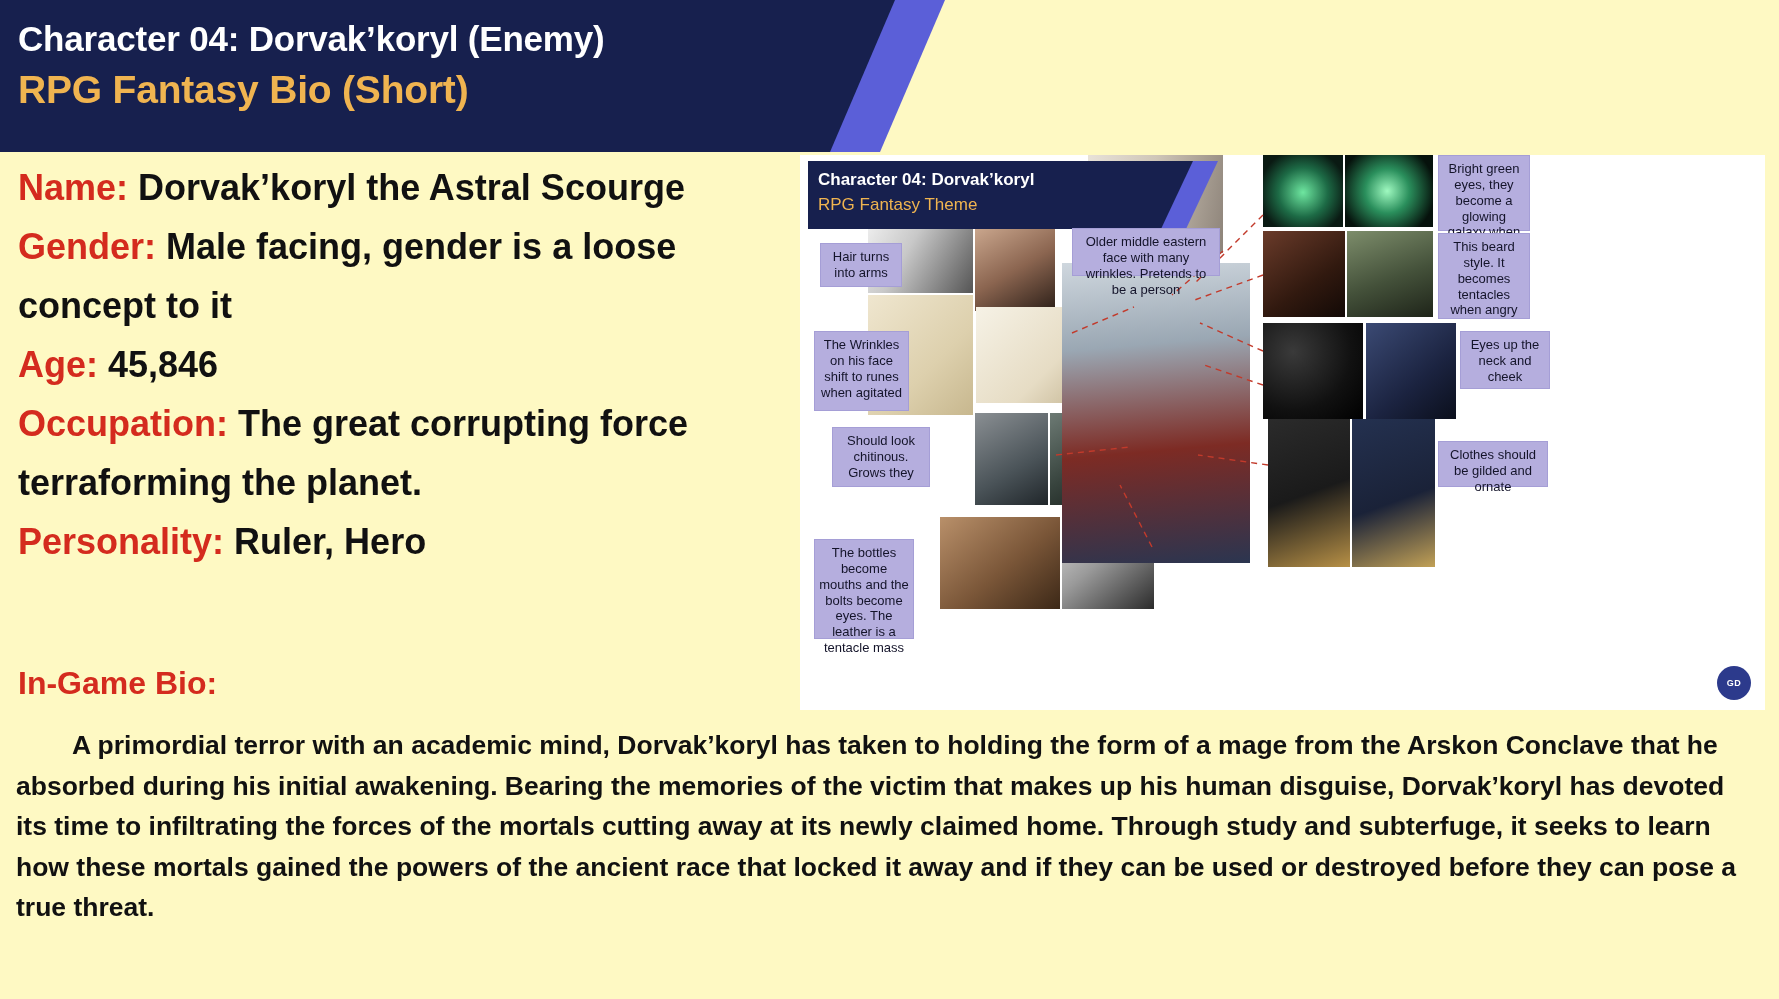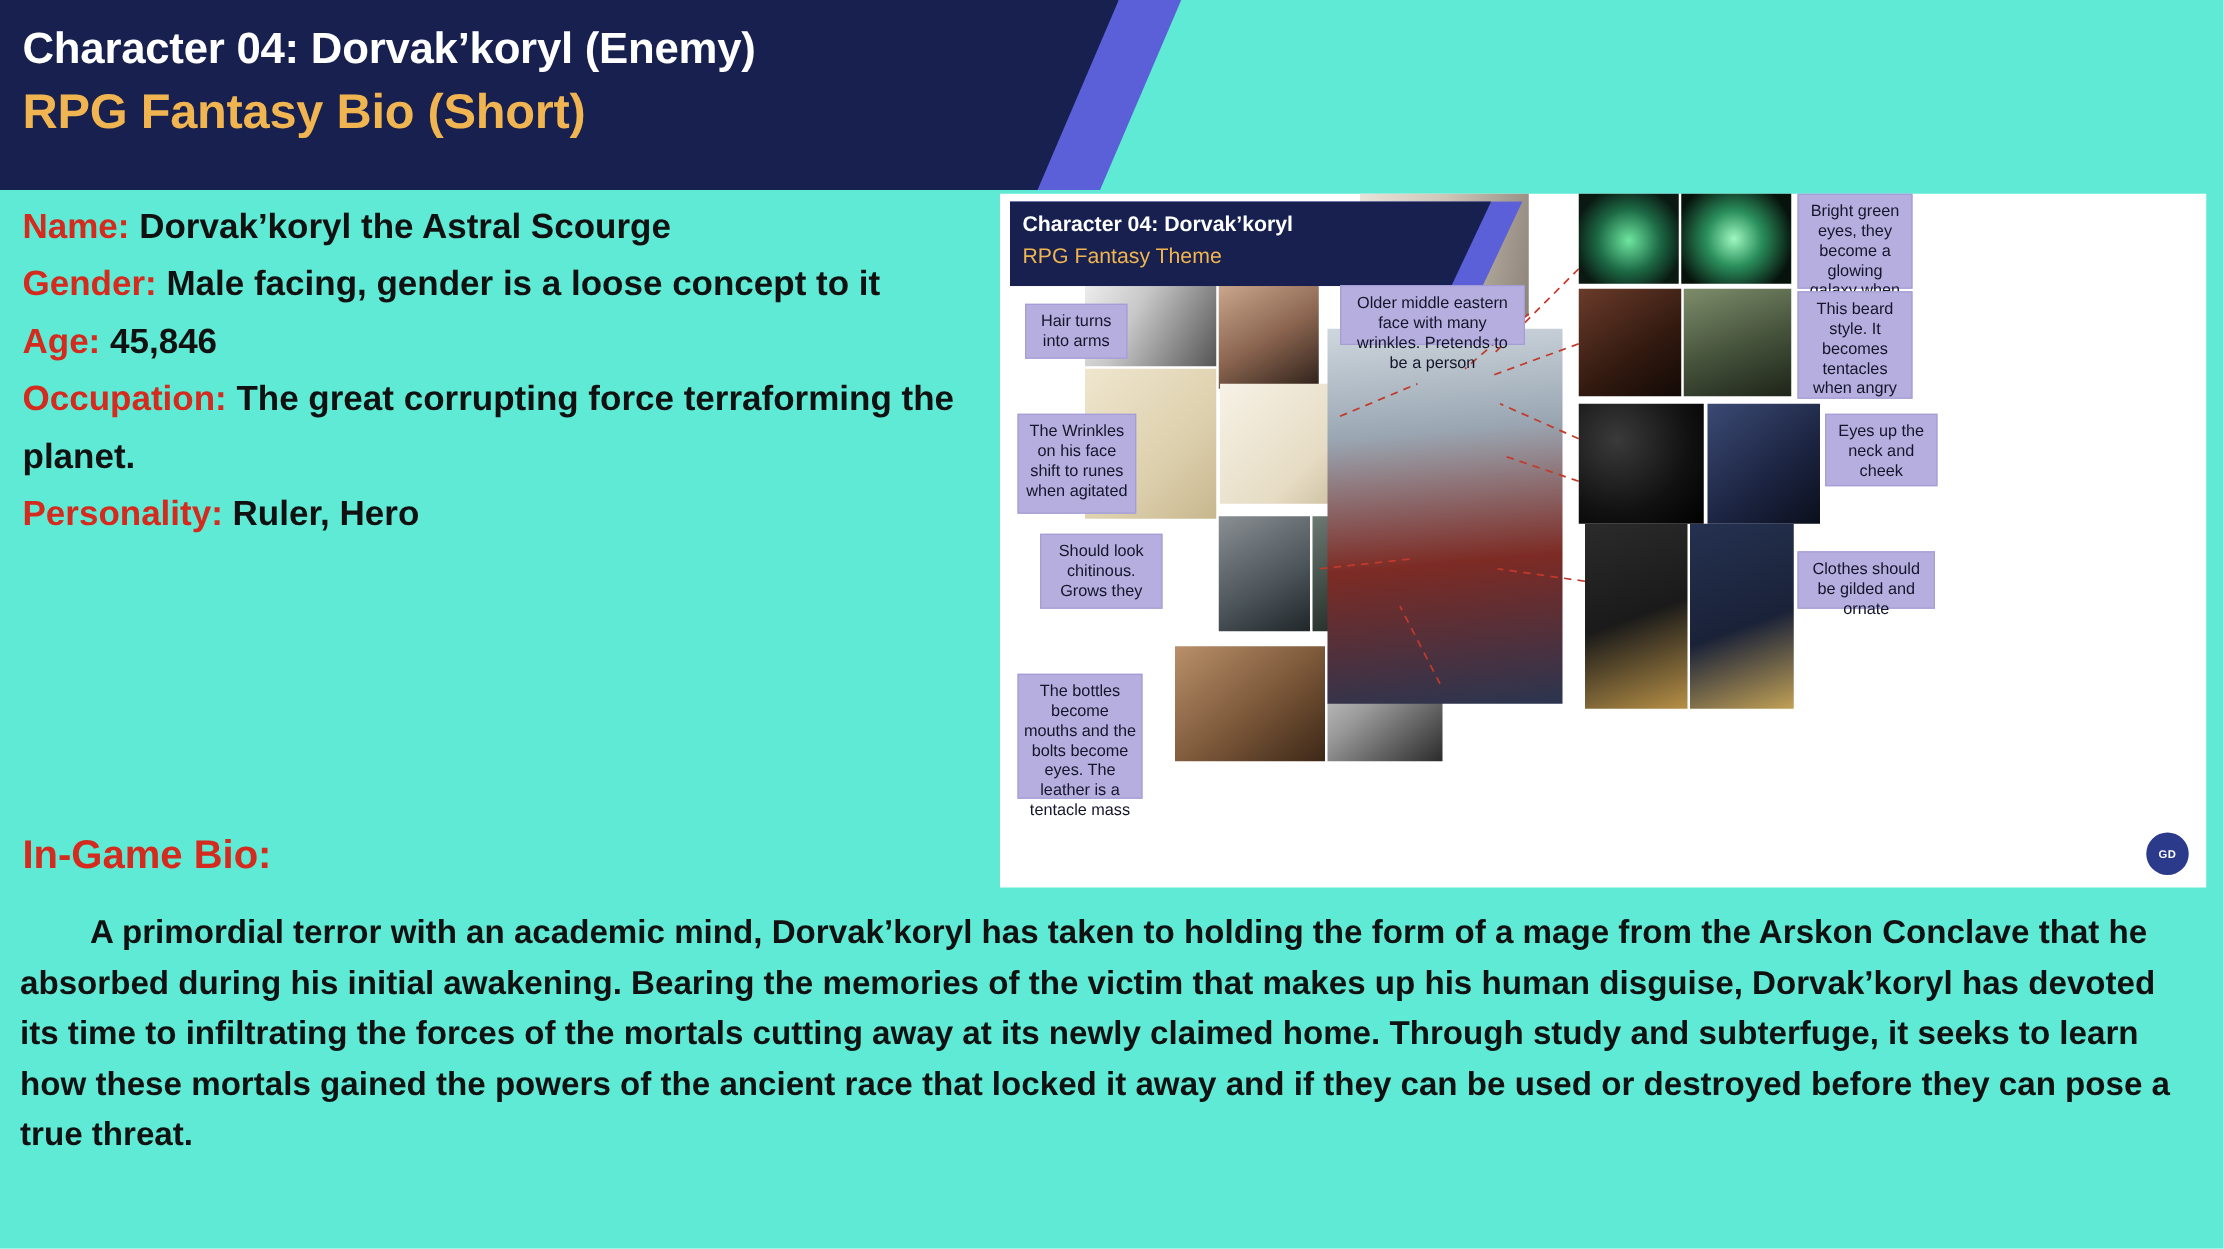--- a/index.html
+++ b/index.html
@@ -6,21 +6,21 @@
   html, body {
     margin: 0; padding: 0;
     width: 1779px; height: 999px;
     background: #ffffff;
     font-family: "Liberation Sans", sans-serif;
     overflow: hidden;
   }
   .page {
     position: relative;
     width: 1779px; height: 999px;
-    background: #5eead4;
+    background: #fef9c3;
     padding-left: 24px;
   }
 
   
   .header-wrap {
     position: absolute;
     left: 0; top: 0;
     width: 945px; height: 152px;
   }
   .header-accent {
@@ -53,21 +53,21 @@
     letter-spacing: -0.2px;
   }
 
   
   .info-block {
     position: absolute;
     left: 18px; top: 158px;
     width: 770px;
   }
   .info-line {
-    font-size: 28px;
+    font-size: 36px;
     color: #111111;
     line-height: 1.64;
     font-weight: 600;
   }
   .info-label {
     color: #d42b1e;
     font-weight: 700;
   }
   .ingame-heading {
     position: absolute;

